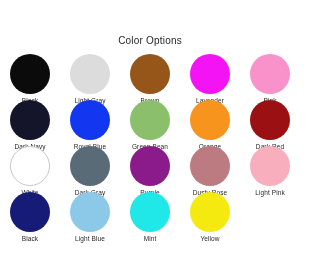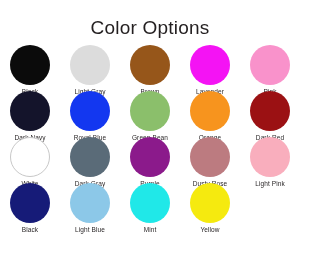--- a/index.html
+++ b/index.html
@@ -16,26 +16,26 @@
   #color-options-panel {
     width: 300px;
     height: 255px;
     box-sizing: border-box;
     display: flex;
     flex-direction: column;
     align-items: center;
     background: #ffffff;
   }
   #panel-title {
-    font-size: 19px;
+    font-size: 10px;
     font-weight: 400;
     color: #231f20;
     letter-spacing: 0.2px;
     margin: 0;
-    padding-top: 18px;
+    padding-top: 36px;
     padding-bottom: 8px;
     text-align: right;
     line-height: 1;
   }
   #swatch-grid {
     width: 300px;
     display: flex;
     flex-direction: column;
   }
   .swatch-row {

